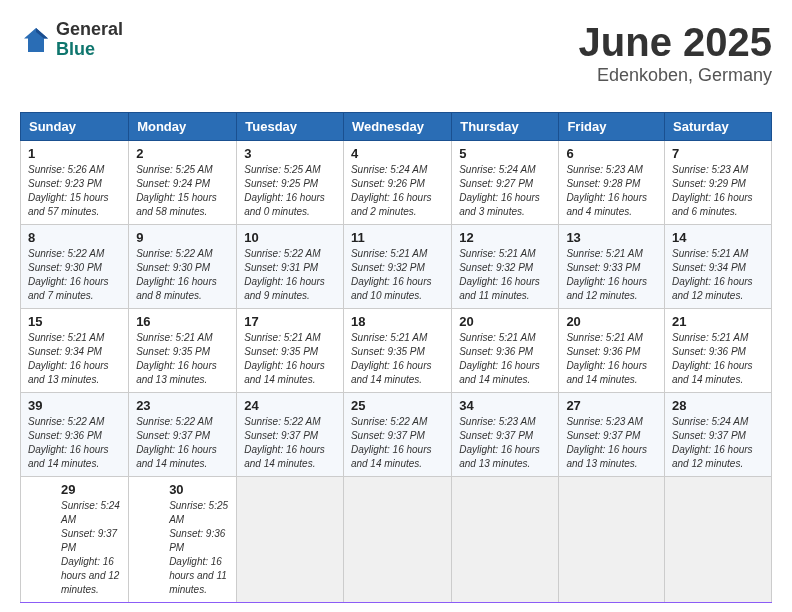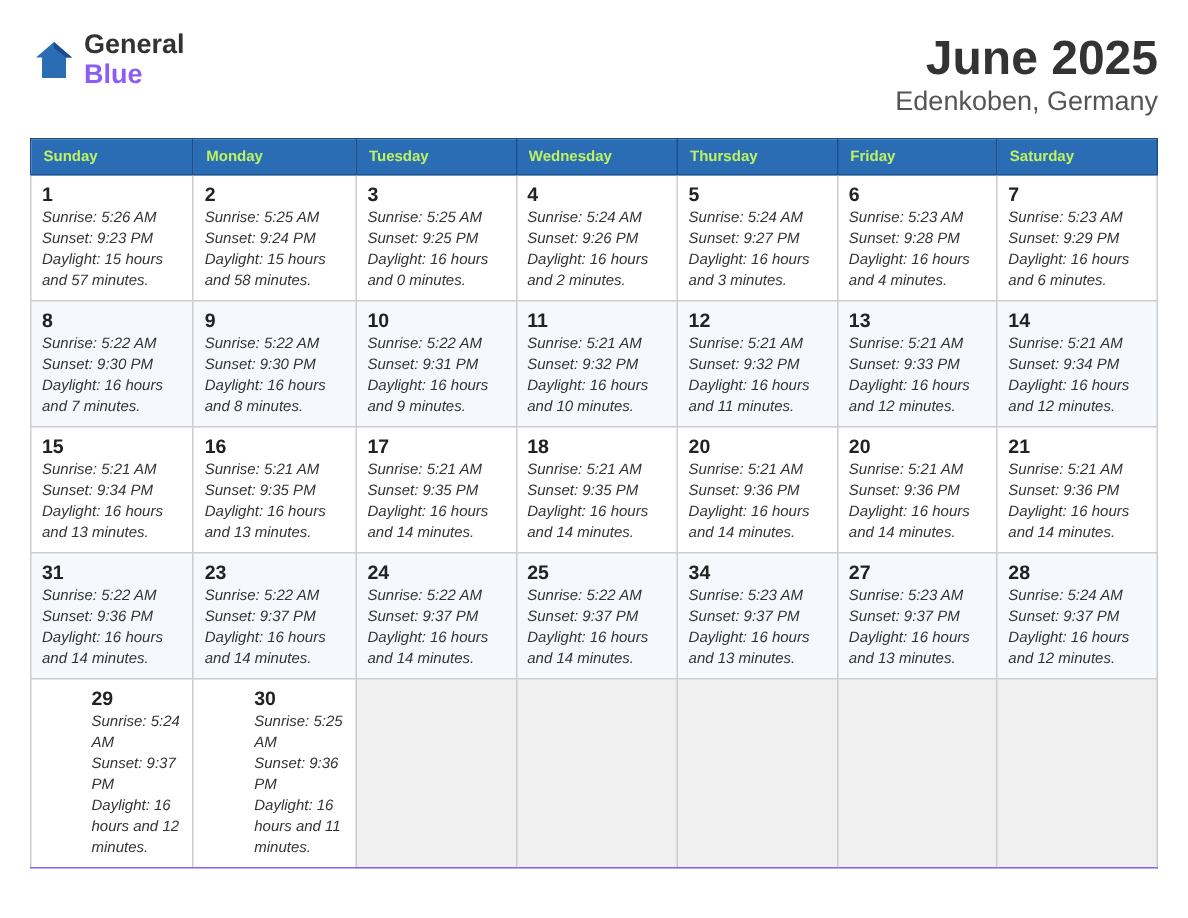--- a/index.html
+++ b/index.html
@@ -7,58 +7,58 @@
       font-family: Arial, sans-serif;
       background: #fff;
       width: 792px;
       min-height: 612px;
       padding: 20px;
     }
     .header-area {
       display: flex;
       justify-content: space-between;
       align-items: flex-start;
-      margin-bottom: 14px;
+      margin-bottom: 26px;
     }
     .logo {
       display: flex;
       align-items: center;
       gap: 4px;
     }
     .logo-text {
       font-size: 18px;
       font-weight: bold;
       line-height: 1.1;
     }
     .logo-text .general { color: #333; }
-    .logo-text .blue { color: #8b5cf6; }
+    .logo-text .blue { color: #0f766e; }
     .logo-icon {
       width: 32px;
       height: 32px;
     }
     .title-area {
       text-align: right;
     }
     .month-title {
-      font-size: 32px;
+      font-size: 40px;
       font-weight: bold;
       color: #333;
     }
     .location {
       font-size: 18px;
       color: #555;
     }
     .calendar {
       width: 100%;
       border-collapse: collapse;
     }
     .calendar th {
       background-color: #2a6db5;
-      color: #bef264;
-      font-size: 10px;
+      color: #ffffff;
+      font-size: 13px;
       font-weight: bold;
       padding: 6px 8px;
       text-align: left;
       border: 1px solid #1a5090;
     }
     .calendar td {
       vertical-align: top;
       padding: 5px 7px;
       font-size: 10px;
       border: 1px solid #ccc;
@@ -208,21 +208,21 @@
           <span class="day-num">20</span>
           <div class="day-info">Sunrise: 5:21 AM<br>Sunset: 9:36 PM<br>Daylight: 16 hours and 14 minutes.</div>
         </td>
         <td>
           <span class="day-num">21</span>
           <div class="day-info">Sunrise: 5:21 AM<br>Sunset: 9:36 PM<br>Daylight: 16 hours and 14 minutes.</div>
         </td>
       </tr>
       <tr>
         <td>
-          <span class="day-num">31</span>
+          <span class="day-num">39</span>
           <div class="day-info">Sunrise: 5:22 AM<br>Sunset: 9:36 PM<br>Daylight: 16 hours and 14 minutes.</div>
         </td>
         <td>
           <span class="day-num">23</span>
           <div class="day-info">Sunrise: 5:22 AM<br>Sunset: 9:37 PM<br>Daylight: 16 hours and 14 minutes.</div>
         </td>
         <td>
           <span class="day-num">24</span>
           <div class="day-info">Sunrise: 5:22 AM<br>Sunset: 9:37 PM<br>Daylight: 16 hours and 14 minutes.</div>
         </td>

